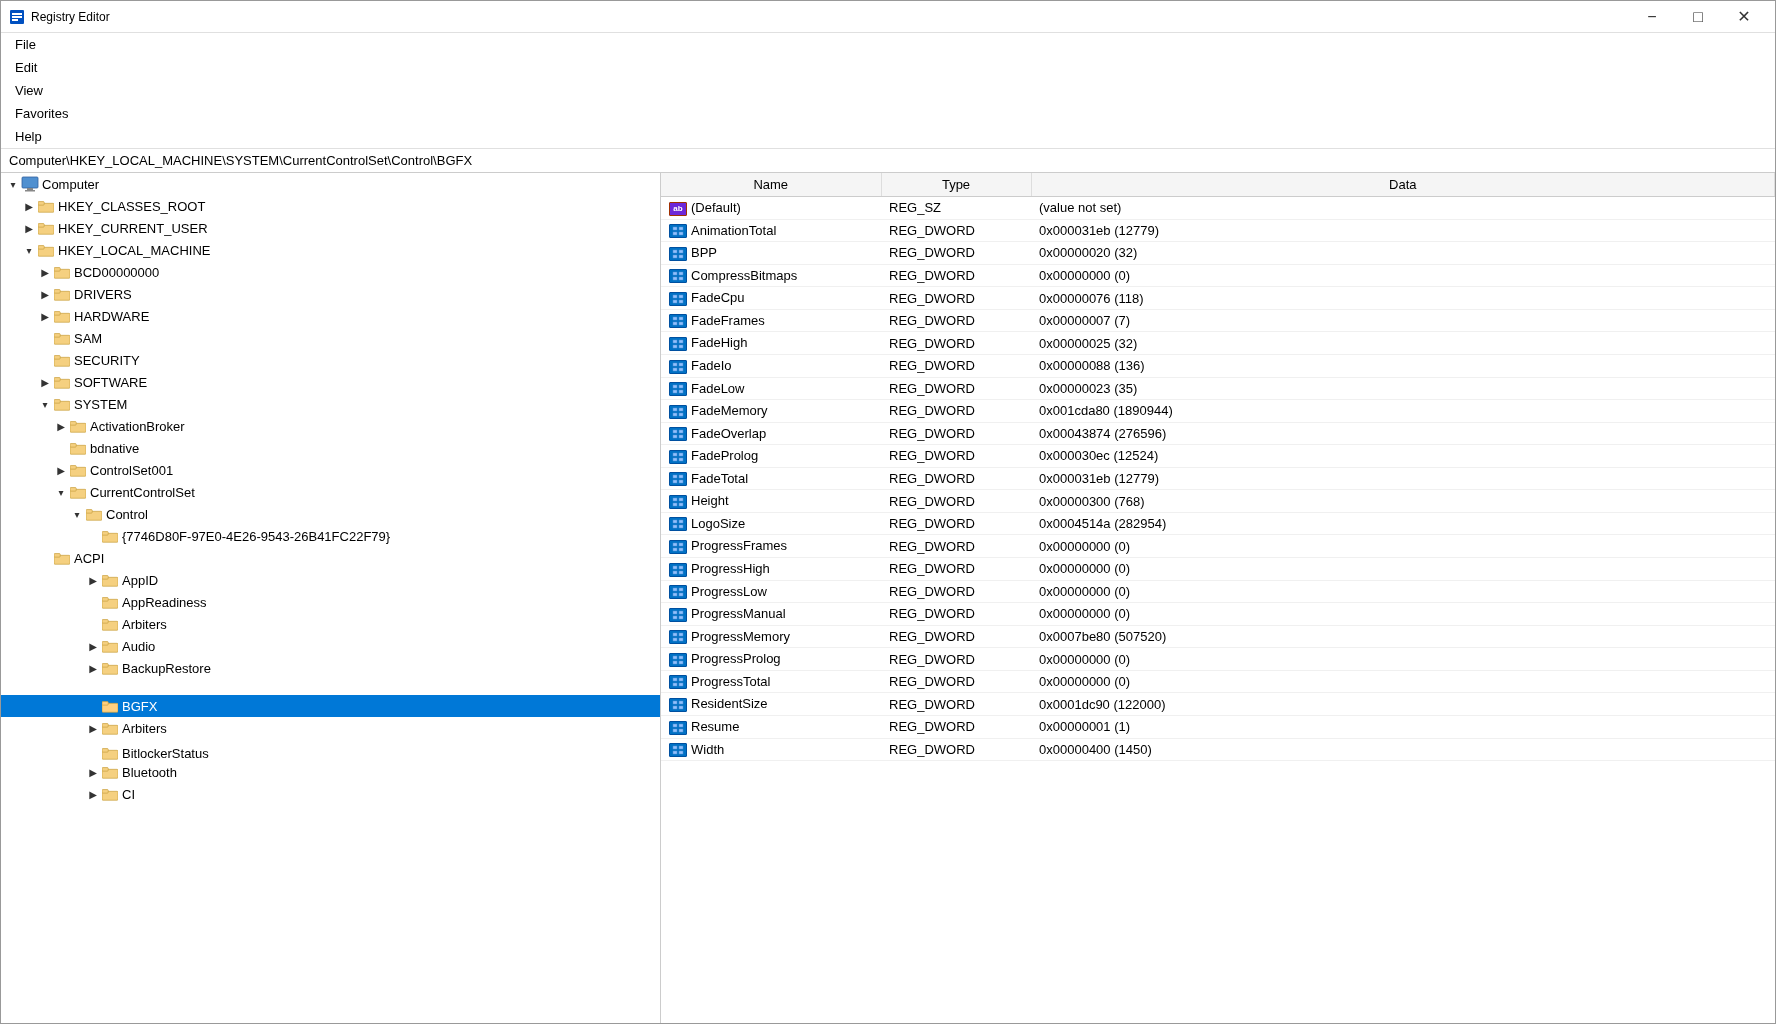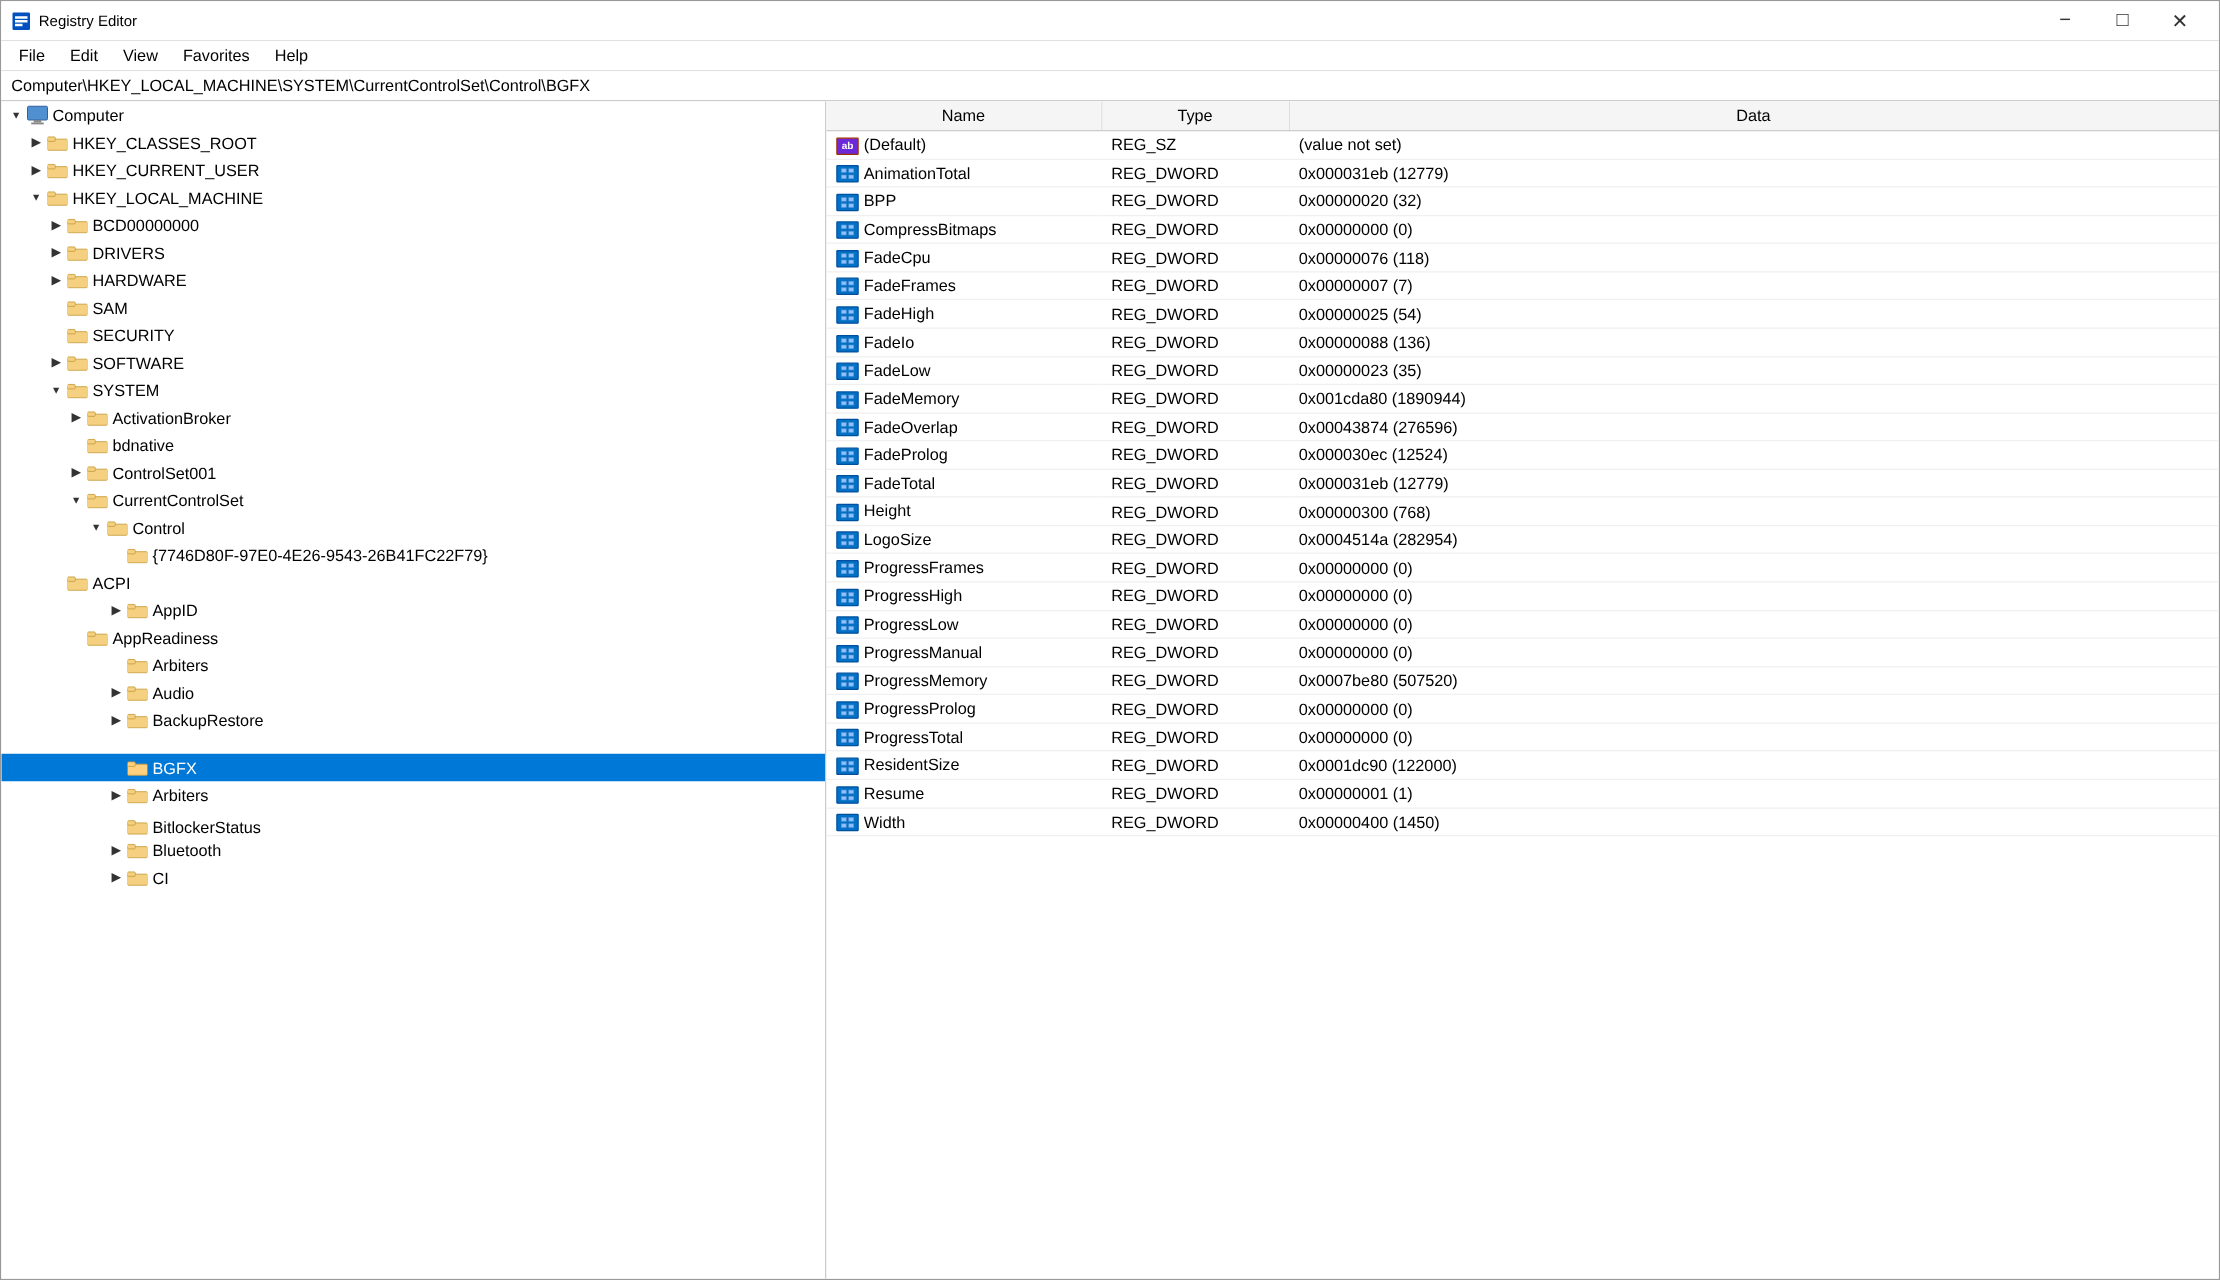--- a/index.html
+++ b/index.html
@@ -53,20 +53,21 @@
       font-size: 16px;
       color: #333;
       background: transparent;
       border: none;
     }
     .menu-bar {
       display: flex;
       background: #fff;
       border-bottom: 1px solid #e0e0e0;
       padding: 0 4px;
+      flex-direction: column;
     }
     .menu-item {
       padding: 4px 10px;
       cursor: pointer;
       font-size: 13px;
     }
     .address-bar {
       background: #fff;
       border-bottom: 1px solid #ccc;
       padding: 4px 8px;
@@ -414,21 +415,21 @@
           <div class="tree-node" style="padding-left: 84px;">
             <span class="expand-btn" style="font-size: 10px; color: rgb(51, 51, 51);">▶</span>
             <span class="folder-icon">
               <svg class="folder-svg" viewBox="0 0 18 14" fill="none" xmlns="http://www.w3.org/2000/svg">
     <rect x="0" y="4" width="18" height="10" rx="1" fill="#f5d080" stroke="#c8a040" stroke-width="0.8"></rect>
     <rect x="0" y="2" width="7" height="4" rx="1" fill="#f5d080" stroke="#c8a040" stroke-width="0.8"></rect>
   </svg>
             </span>
             <span class="node-label">AppID</span>
           </div>
-          <div class="tree-node" style="padding-left: 52px;">
+          <div class="tree-node" style="padding-left: 84px;">
             <span class="expand-btn"></span>
             <span class="folder-icon">
               <svg class="folder-svg" viewBox="0 0 18 14" fill="none" xmlns="http://www.w3.org/2000/svg">
     <rect x="0" y="4" width="18" height="10" rx="1" fill="#f5d080" stroke="#c8a040" stroke-width="0.8"></rect>
     <rect x="0" y="2" width="7" height="4" rx="1" fill="#f5d080" stroke="#c8a040" stroke-width="0.8"></rect>
   </svg>
             </span>
             <span class="node-label">AppReadiness</span>
           </div>
           <div class="tree-node" style="padding-left: 84px;">
@@ -592,21 +593,21 @@
             <tr>
               <td class="col-name"><span class="dword-icon">
                   <svg viewBox="0 0 12 10" width="12" height="10" xmlns="http://www.w3.org/2000/svg">
       <rect x="1" y="1" width="4" height="3" fill="#90c0ff" stroke="#5090d0" stroke-width="0.5"></rect>
       <rect x="7" y="1" width="4" height="3" fill="#90c0ff" stroke="#5090d0" stroke-width="0.5"></rect>
       <rect x="1" y="6" width="4" height="3" fill="#90c0ff" stroke="#5090d0" stroke-width="0.5"></rect>
       <rect x="7" y="6" width="4" height="3" fill="#90c0ff" stroke="#5090d0" stroke-width="0.5"></rect>
     </svg>
                 </span>FadeHigh</td>
               <td class="col-type">REG_DWORD</td>
-              <td class="col-data">0x00000025 (54)</td>
+              <td class="col-data">0x00000025 (32)</td>
             </tr>
             <tr>
               <td class="col-name"><span class="dword-icon">
                   <svg viewBox="0 0 12 10" width="12" height="10" xmlns="http://www.w3.org/2000/svg">
       <rect x="1" y="1" width="4" height="3" fill="#90c0ff" stroke="#5090d0" stroke-width="0.5"></rect>
       <rect x="7" y="1" width="4" height="3" fill="#90c0ff" stroke="#5090d0" stroke-width="0.5"></rect>
       <rect x="1" y="6" width="4" height="3" fill="#90c0ff" stroke="#5090d0" stroke-width="0.5"></rect>
       <rect x="7" y="6" width="4" height="3" fill="#90c0ff" stroke="#5090d0" stroke-width="0.5"></rect>
     </svg>
                 </span>FadeIo</td>

